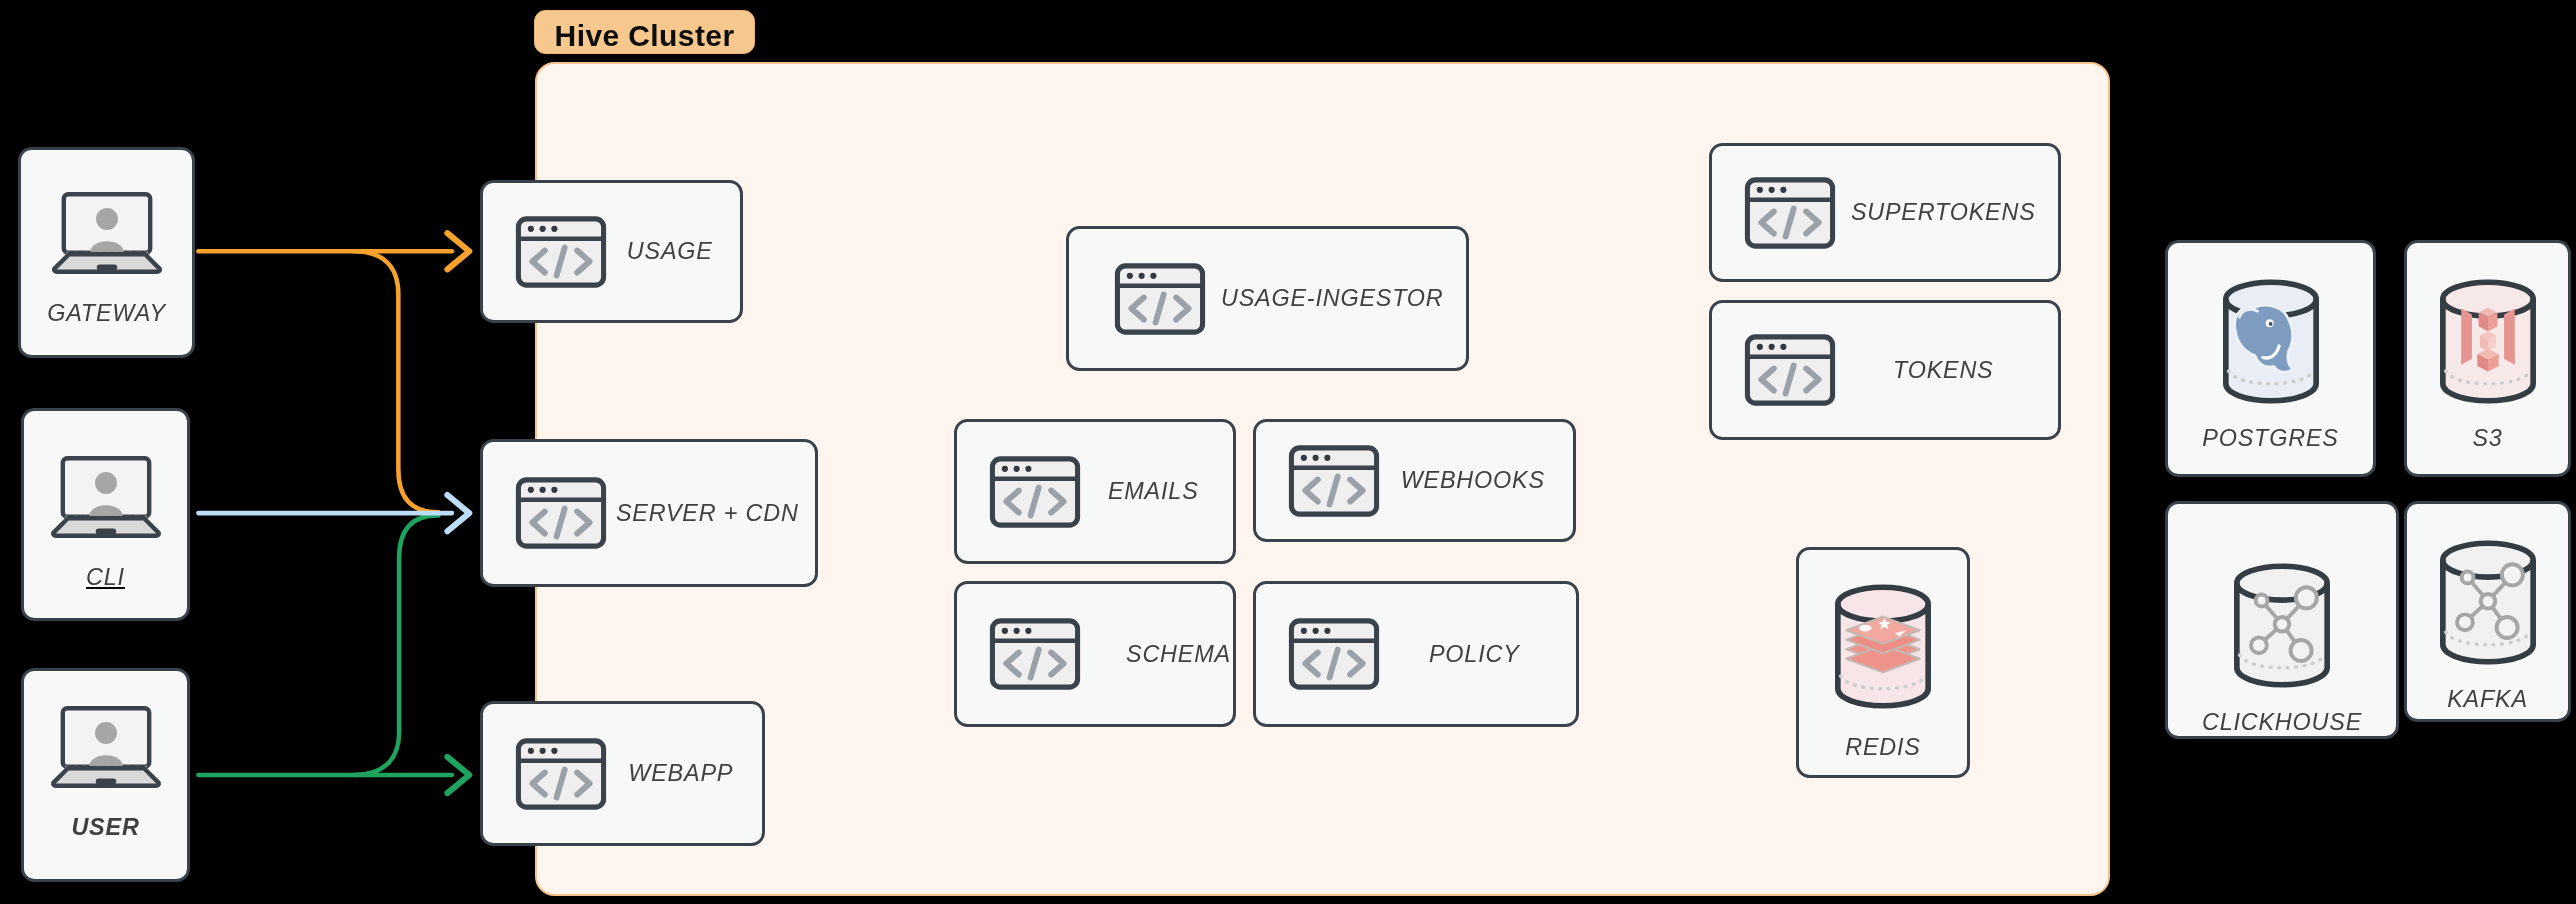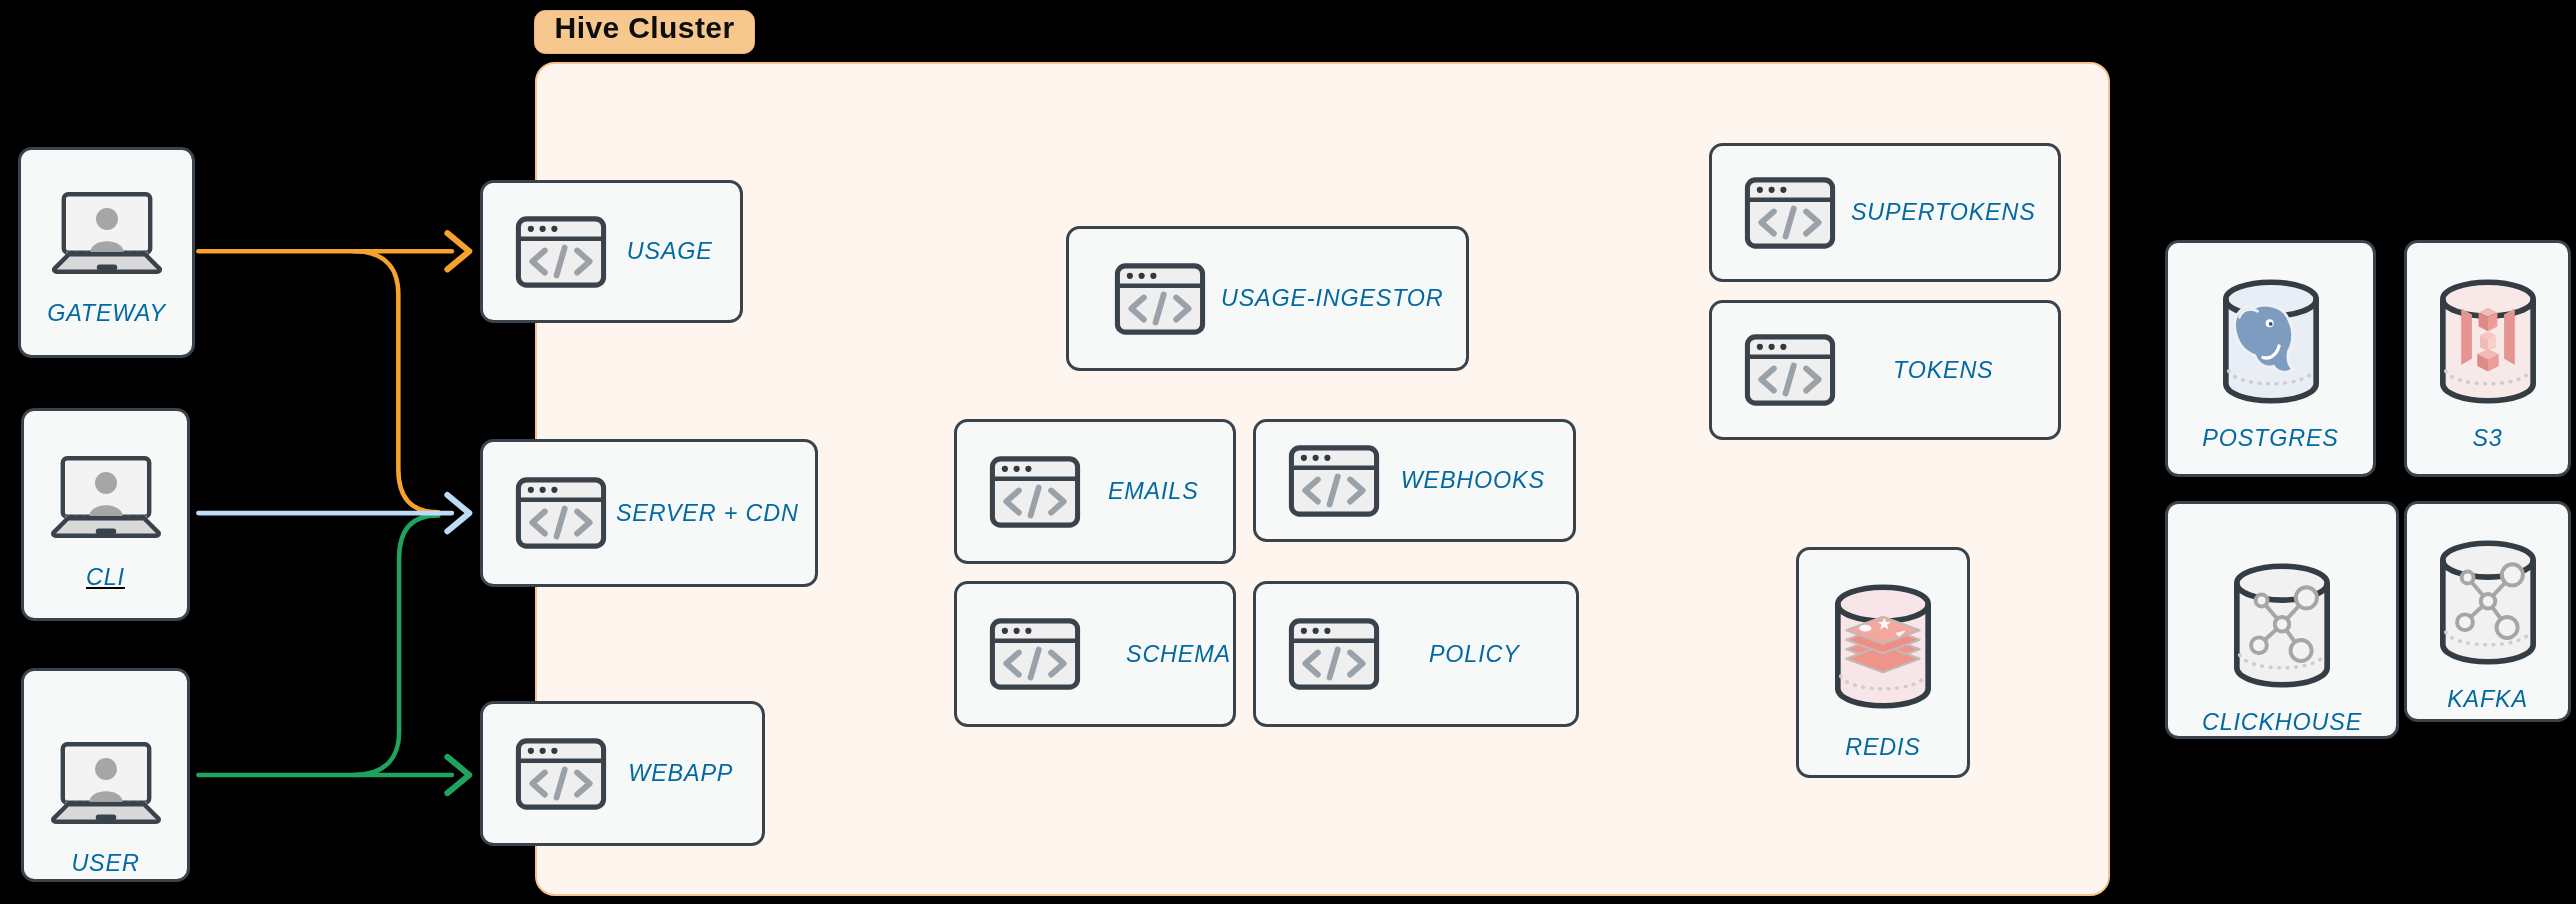--- a/index.html
+++ b/index.html
@@ -5,27 +5,27 @@
   html,body{margin:0;padding:0;background:#000;}
   body{width:2576px;height:904px;position:relative;overflow:hidden;
        font-family:"Liberation Sans",sans-serif;}
   .canvas{position:absolute;inset:0;width:2576px;height:904px;background:#000;}
 
   
   .cluster{position:absolute;left:535px;top:62px;width:1571px;height:830px;
            background:#fdf5ee;border:2.3px solid #f5c48e;border-radius:19.6px;z-index:1;}
   .cluster-label{position:absolute;left:534px;top:9.8px;height:42px;z-index:4;
            background:#f6c88e;border:1.5px solid #eab678;border-radius:11.3px;
-           display:flex;align-items:flex-start;padding:0 19.6px;
+           display:flex;align-items:flex-end;padding:0 19.6px;
            font-size:30px;font-weight:600;color:#0d0d0d;letter-spacing:0.4px;}
 
   
   .card{position:absolute;background:#f7f8f8;border:3.8px solid #3a424b;
         border-radius:13.6px;box-sizing:border-box;z-index:3;}
-  .label{font-style:italic;color:#0369a1;font-size:23.4px;letter-spacing:0.8px;white-space:nowrap;}
+  .label{font-style:italic;color:#404040;font-size:23.4px;letter-spacing:0.8px;white-space:nowrap;}
 
   
   .svc{display:flex;align-items:center;padding-left:32px;}
   .svc .label{flex:1;text-align:center;padding-right:7.5px;}
   .svc svg.win{flex:0 0 auto;}
 
   
   .col{display:flex;flex-direction:column;align-items:center;}
   .actor .lab-wrap{margin-top:26px;}
   .arrows{position:absolute;inset:0;z-index:2;}
@@ -140,21 +140,21 @@
         <use href="#sym-laptop"></use>
       </svg>
     <div class="label lab-wrap">GATEWAY</div>
   </div>
   <div class="card col actor" style="left:21px;top:408px;width:169px;height:213px;padding-top:45px;text-decoration:underline;">
     <svg class="lap" width="118" height="82" viewBox="0 0 160 112">
         <use href="#sym-laptop"></use>
       </svg>
     <div class="label lab-wrap">CLI</div>
   </div>
-  <div class="card col actor" style="left:21px;top:668px;width:169px;height:214px;padding-top:71px;">
+  <div class="card col actor" style="left:21px;top:668px;width:169px;height:214px;padding-top:35px;font-weight:bold;">
     <svg class="lap" width="118" height="82" viewBox="0 0 160 112">
         <use href="#sym-laptop"></use>
       </svg>
     <div class="label lab-wrap">USER</div>
   </div>
 
   <div class="card svc" style="left:480px;top:180px;width:263px;height:143px;">
     <svg class="win" width="92" height="72" viewBox="0 0 124 98">
         <use href="#sym-window"></use>
       </svg>

